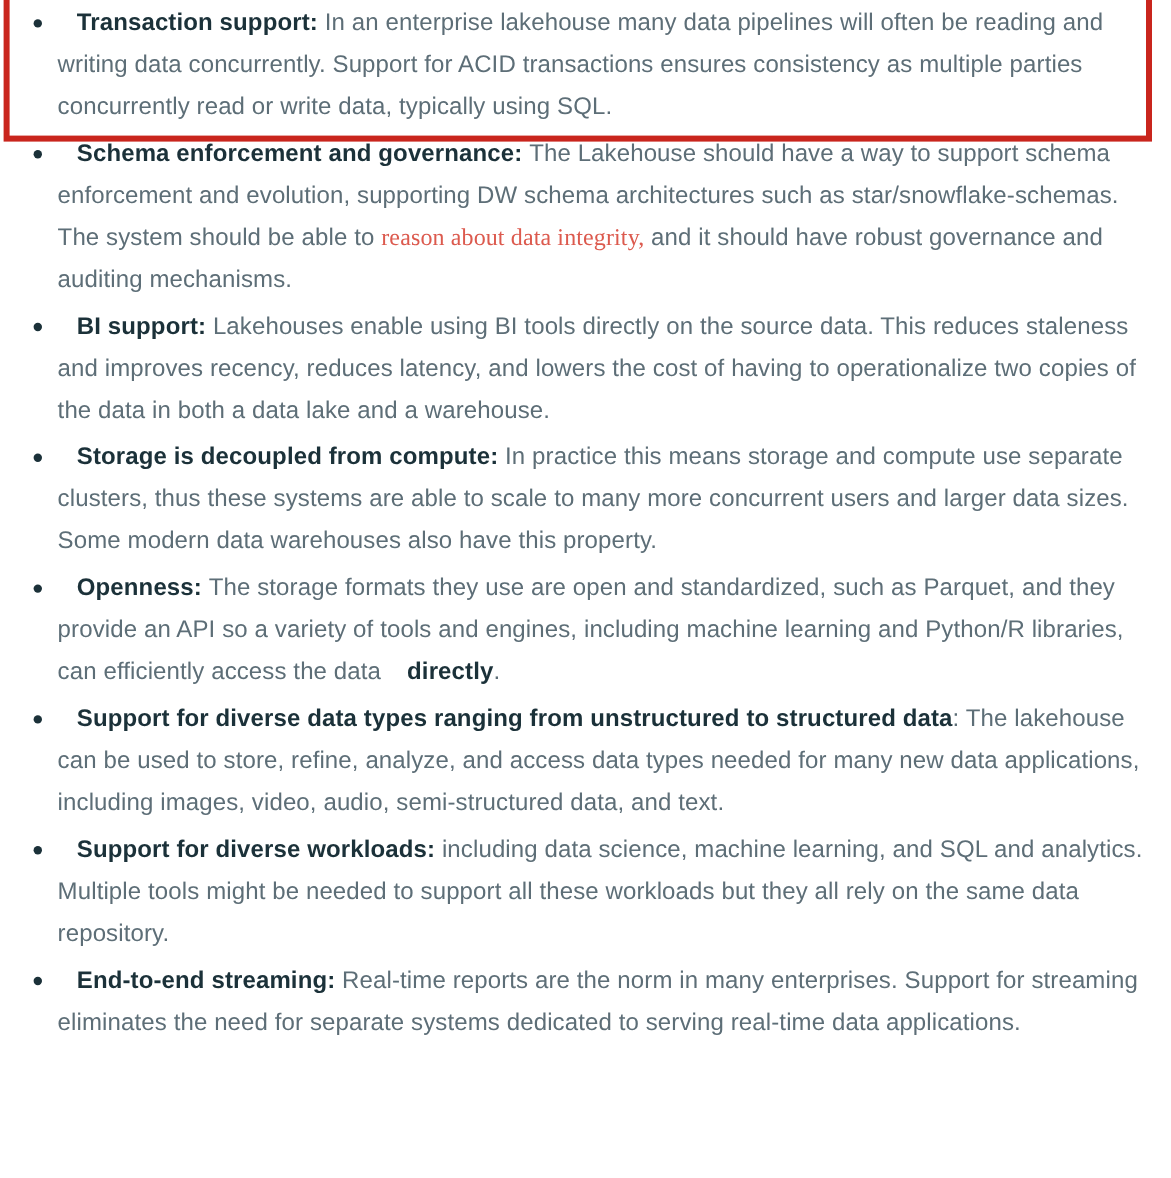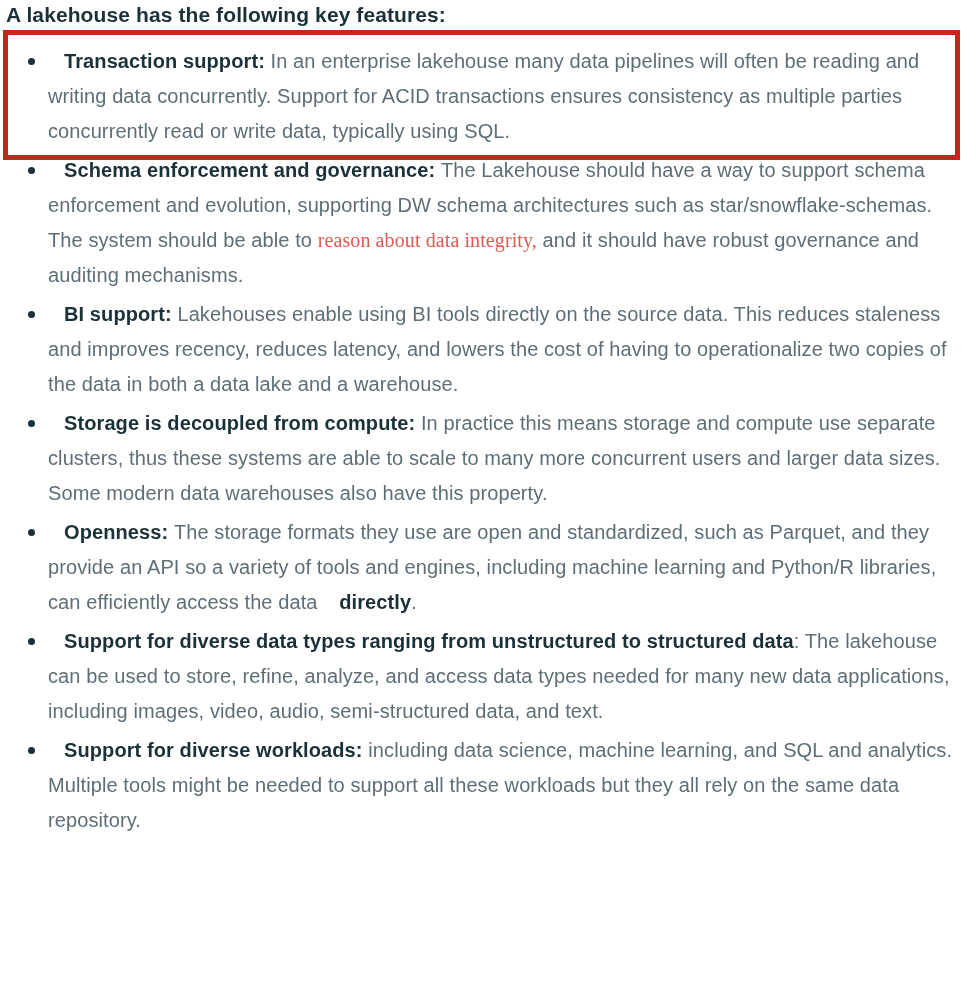--- a/index.html
+++ b/index.html
@@ -76,23 +76,23 @@
     right: -2px;
     bottom: -11px;
     border: 5px solid var(--highlight-color);
     pointer-events: none;
   }
 </style>
 </head>
 <body>
 
 <main data-name="document-body">
-  <h1 data-name="page-title">A lakehouse has the following key features:</h1>
   <ul id="feature-list" data-name="feature-list">
       <li data-name="list-item-highlighted" class="highlighted"><span class="bullet-dot" data-name="bullet-icon"></span><strong data-name="feature-label">Transaction support: </strong><span data-name="feature-text">In an enterprise lakehouse many data pipelines will often be reading and writing data concurrently. Support for ACID transactions ensures consistency as multiple parties concurrently read or write data, typically using SQL.</span></li>
       <li data-name="list-item"><span class="bullet-dot" data-name="bullet-icon"></span><strong data-name="feature-label">Schema enforcement and governance: </strong><span data-name="feature-text">The Lakehouse should have a way to support schema enforcement and evolution, supporting DW schema architectures such as star/snowflake-schemas. The system should be able to </span><a href="#" data-name="link-reason-about-data-integrity">reason about data integrity,</a><span data-name="feature-text"> and it should have robust governance and auditing mechanisms.</span></li>
       <li data-name="list-item"><span class="bullet-dot" data-name="bullet-icon"></span><strong data-name="feature-label">BI support: </strong><span data-name="feature-text">Lakehouses enable using BI tools directly on the source data. This reduces staleness and improves recency, reduces latency, and lowers the cost of having to operationalize two copies of the data in both a data lake and a warehouse.</span></li>
       <li data-name="list-item"><span class="bullet-dot" data-name="bullet-icon"></span><strong data-name="feature-label">Storage is decoupled from compute: </strong><span data-name="feature-text">In practice this means storage and compute use separate clusters, thus these systems are able to scale to many more concurrent users and larger data sizes. Some modern data warehouses also have this property.</span></li>
       <li data-name="list-item"><span class="bullet-dot" data-name="bullet-icon"></span><strong data-name="feature-label">Openness: </strong><span data-name="feature-text">The storage formats they use are open and standardized, such as Parquet, and they provide an API so a variety of tools and engines, including machine learning and Python/R libraries, can efficiently access the data </span><strong data-name="bold-text">directly</strong><span data-name="feature-text">.</span></li>
       <li data-name="list-item"><span class="bullet-dot" data-name="bullet-icon"></span><strong data-name="feature-label">Support for diverse data types ranging from unstructured to structured data</strong><span data-name="feature-text">: The lakehouse can be used to store, refine, analyze, and access data types needed for many new data applications, including images, video, audio, semi-structured data, and text.</span></li>
       <li data-name="list-item"><span class="bullet-dot" data-name="bullet-icon"></span><strong data-name="feature-label">Support for diverse workloads: </strong><span data-name="feature-text">including data science, machine learning, and SQL and analytics. Multiple tools might be needed to support all these workloads but they all rely on the same data repository.</span></li>
+      <li data-name="list-item"><span class="bullet-dot" data-name="bullet-icon"></span><strong data-name="feature-label">End-to-end streaming: </strong><span data-name="feature-text">Real-time reports are the norm in many enterprises. Support for streaming eliminates the need for separate systems dedicated to serving real-time data applications.</span></li>
     </ul>
 </main>
 
 </body></html>

